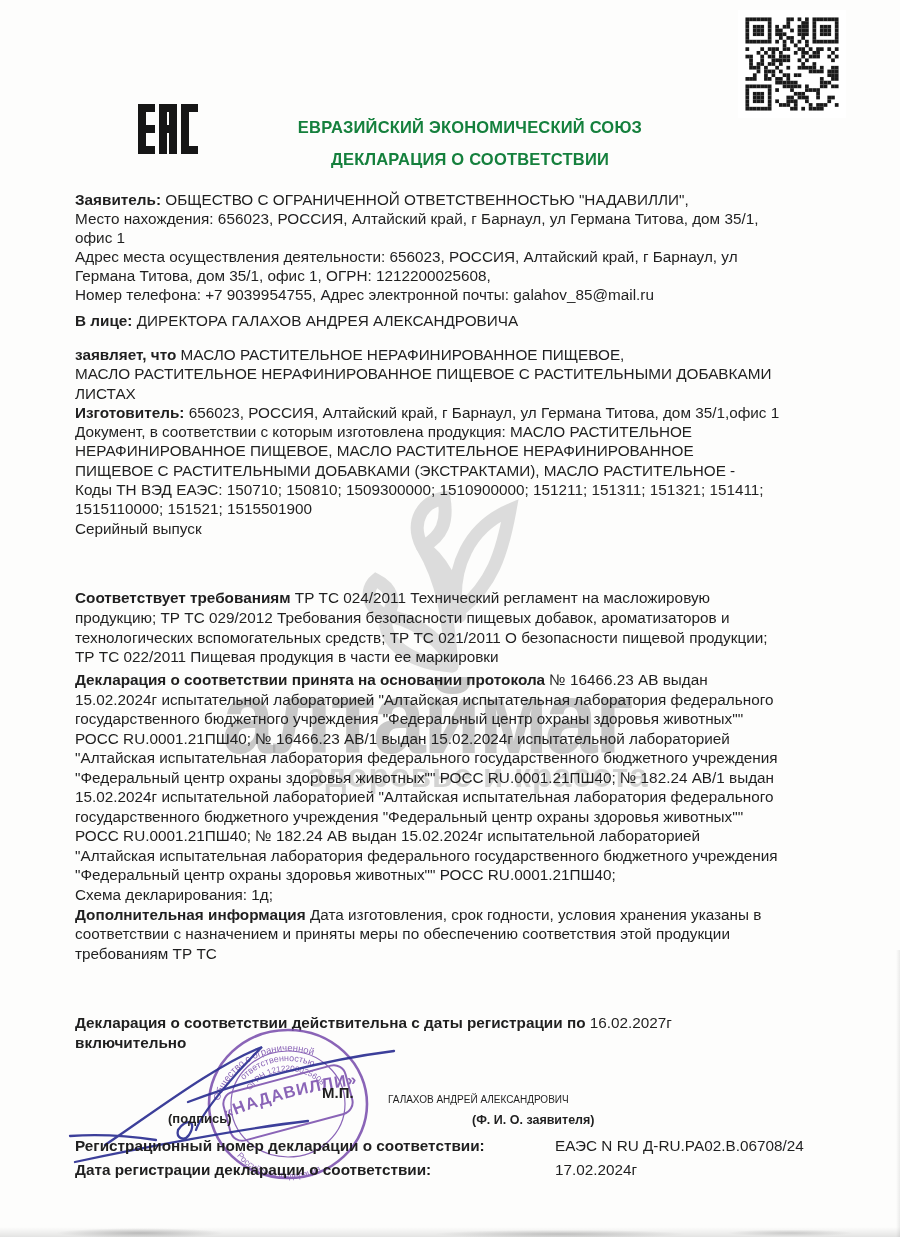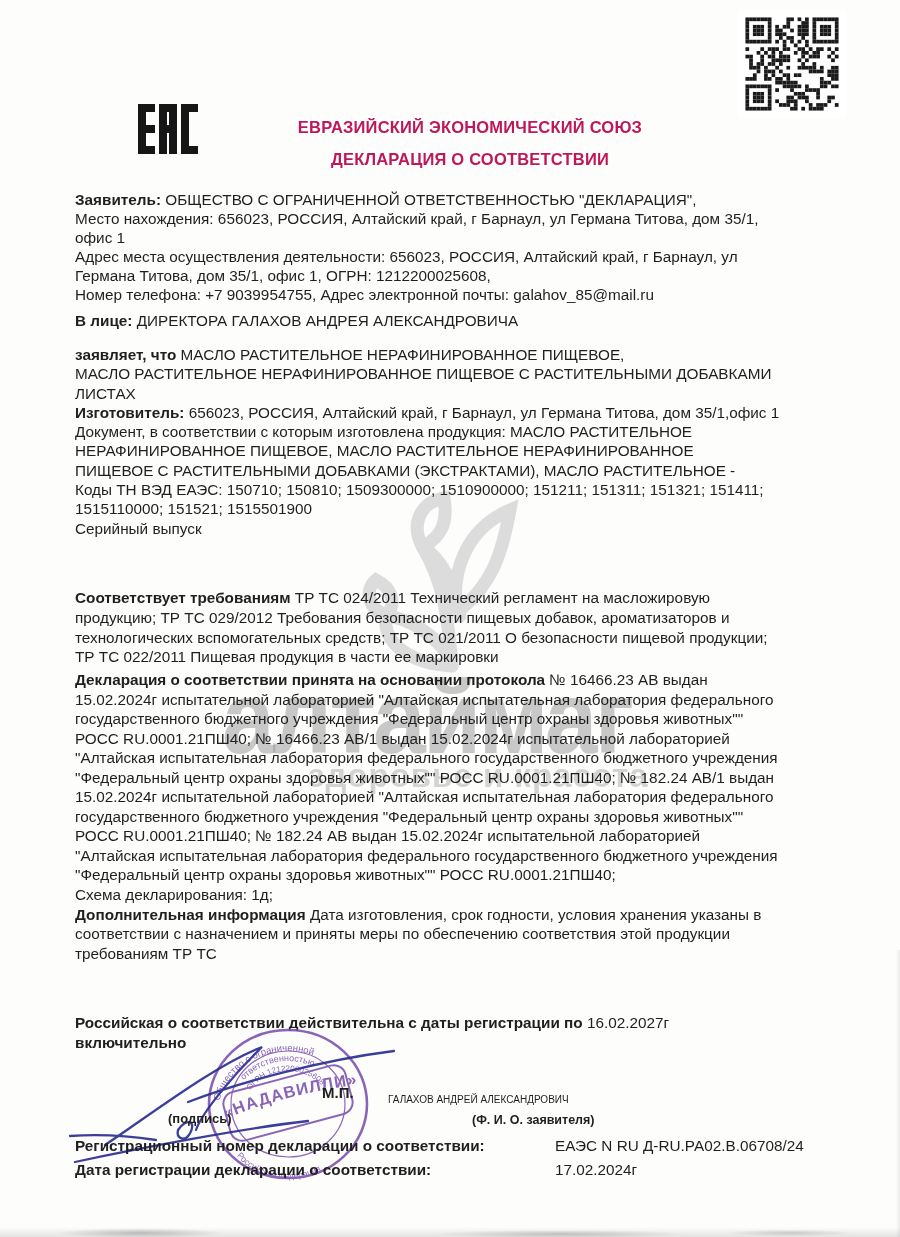--- a/index.html
+++ b/index.html
@@ -5,21 +5,21 @@
   html,body{margin:0;padding:0;background:#e9e9e9;}
   .page{
     position:relative;width:900px;height:1237px;margin:0 auto;
     background:#fdfdfc;overflow:hidden;
     font-family:"Liberation Sans",sans-serif;color:#1f1f1f;
   }
   
   .eac{position:absolute;left:138px;top:104px;width:60px;height:50px;}
   .qr{position:absolute;left:738px;top:10px;width:108px;height:108px;}
   .title{position:absolute;left:140px;width:660px;text-align:center;
-         font-weight:bold;font-size:16.5px;letter-spacing:.2px;color:#be185d;}
+         font-weight:bold;font-size:16.5px;letter-spacing:.2px;color:#15803d;}
   .title.t1{top:118px;}
   .title.t2{top:150px;}
   
   .wm-leaf{position:absolute;left:352px;top:488px;width:200px;height:190px;opacity:.32;}
   .wm-brand{position:absolute;left:222px;top:660px;width:500px;
             font-size:102px;font-weight:bold;color:rgba(148,148,148,.50);
             letter-spacing:-3px;transform:scaleX(.93);transform-origin:left top;
             white-space:nowrap;z-index:0;}
   .wm-tag{position:absolute;left:308px;top:757px;font-size:33px;font-weight:bold;
           color:rgba(152,152,152,.42);letter-spacing:1px;white-space:nowrap;z-index:0;}
@@ -384,21 +384,21 @@
       <path d="M70 58 C 58 34, 70 14, 92 10 C 96 34, 90 48, 72 58"></path>
       <path d="M100 178 C 60 176, 30 156, 34 128 C 58 130, 84 148, 98 170"></path>
       <path d="M34 128 C 16 120, 12 102, 24 92 C 40 100, 44 114, 36 126"></path>
     </g>
   </svg>
   <div class="wm-brand">алтаймаг</div>
   <div class="wm-tag">здоровье и красота</div>
 
   <div id="doc-blocks">
       <div class="tblock" style="top: 190px; line-height: 19px;">
-        <div class="line"><span class="b">Заявитель:</span><span> ОБЩЕСТВО С ОГРАНИЧЕННОЙ ОТВЕТСТВЕННОСТЬЮ "ДЕКЛАРАЦИЯ",</span></div>
+        <div class="line"><span class="b">Заявитель:</span><span> ОБЩЕСТВО С ОГРАНИЧЕННОЙ ОТВЕТСТВЕННОСТЬЮ "НАДАВИЛЛИ",</span></div>
         <div class="line"><span>Место нахождения: 656023, РОССИЯ, Алтайский край, г Барнаул, ул Германа Титова, дом 35/1,</span></div>
         <div class="line"><span>офис 1</span></div>
         <div class="line"><span>Адрес места осуществления деятельности: 656023, РОССИЯ, Алтайский край, г Барнаул, ул</span></div>
         <div class="line"><span>Германа Титова, дом 35/1, офис 1, ОГРН: 1212200025608,</span></div>
         <div class="line"><span>Номер телефона: +7 9039954755, Адрес электронной почты: galahov_85@mail.ru</span></div>
       </div>
       <div class="tblock" style="top: 311px; line-height: 19px;">
         <div class="line"><span class="b">В лице:</span><span> ДИРЕКТОРА ГАЛАХОВ АНДРЕЯ АЛЕКСАНДРОВИЧА</span></div>
       </div>
       <div class="tblock" style="top: 345px; line-height: 19.3px;">
@@ -432,21 +432,21 @@
         <div class="line"><span>"Алтайская испытательная лаборатория федерального государственного бюджетного учреждения</span></div>
         <div class="line"><span>"Федеральный центр охраны здоровья животных"" РОСС RU.0001.21ПШ40;</span></div>
         <div class="line"><span>Схема декларирования: 1д;</span></div>
       </div>
       <div class="tblock" style="top: 905px; line-height: 19.3px;">
         <div class="line"><span class="b">Дополнительная информация</span><span> Дата изготовления, срок годности, условия хранения указаны в</span></div>
         <div class="line"><span>соответствии с назначением и приняты меры по обеспечению соответствия этой продукции</span></div>
         <div class="line"><span>требованиям ТР ТС</span></div>
       </div>
       <div class="tblock" style="top: 1013px; line-height: 20px;">
-        <div class="line"><span class="b">Российская о соответствии действительна с даты регистрации по</span><span> 16.02.2027г</span></div>
+        <div class="line"><span class="b">Декларация о соответствии действительна с даты регистрации по</span><span> 16.02.2027г</span></div>
         <div class="line"><span class="b">включительно</span></div>
       </div>
     </div>
 
   <svg class="stamp" viewBox="0 0 170 160">
     <defs>
       <path id="arcTop" d="M 14 92 A 71 67 0 1 1 156 92"></path>
       <path id="arcTop2" d="M 27 90 A 58 55 0 1 1 143 90"></path>
       <path id="arcOgrn" d="M 40 88 A 45 43 0 1 1 130 88"></path>
       <path id="arcBot" d="M 20 80 A 66 62 0 1 0 150 80"></path>

